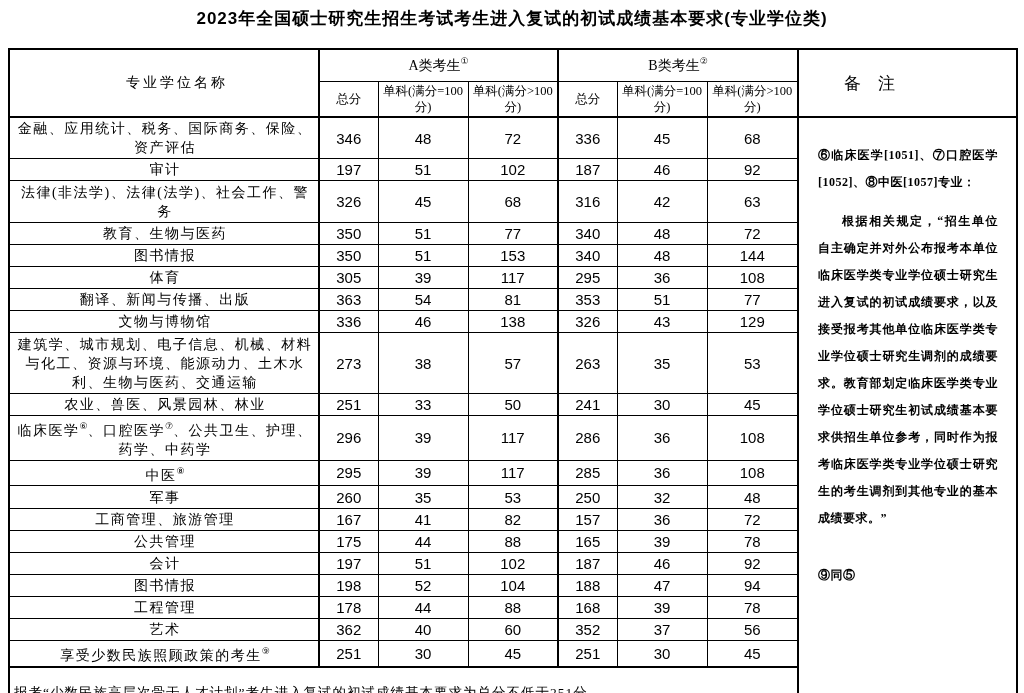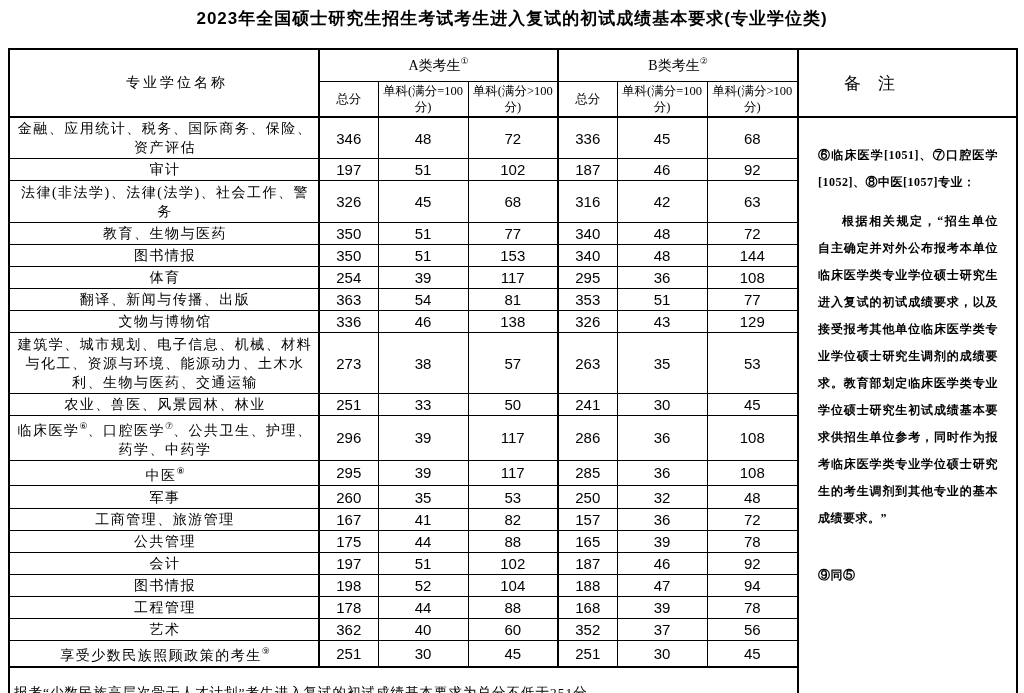--- a/index.html
+++ b/index.html
@@ -147,21 +147,21 @@
           <td class="name-cell">图书情报</td>
           <td class="num-cell grp-start">350</td>
           <td class="num-cell">51</td>
           <td class="num-cell">153</td>
           <td class="num-cell grp-start">340</td>
           <td class="num-cell">48</td>
           <td class="num-cell">144</td>
         </tr>
         <tr style="height: 20px;">
           <td class="name-cell">体育</td>
-          <td class="num-cell grp-start">254</td>
+          <td class="num-cell grp-start">305</td>
           <td class="num-cell">39</td>
           <td class="num-cell">117</td>
           <td class="num-cell grp-start">295</td>
           <td class="num-cell">36</td>
           <td class="num-cell">108</td>
         </tr>
         <tr style="height: 22px;">
           <td class="name-cell">翻译、新闻与传播、出版</td>
           <td class="num-cell grp-start">363</td>
           <td class="num-cell">54</td>

